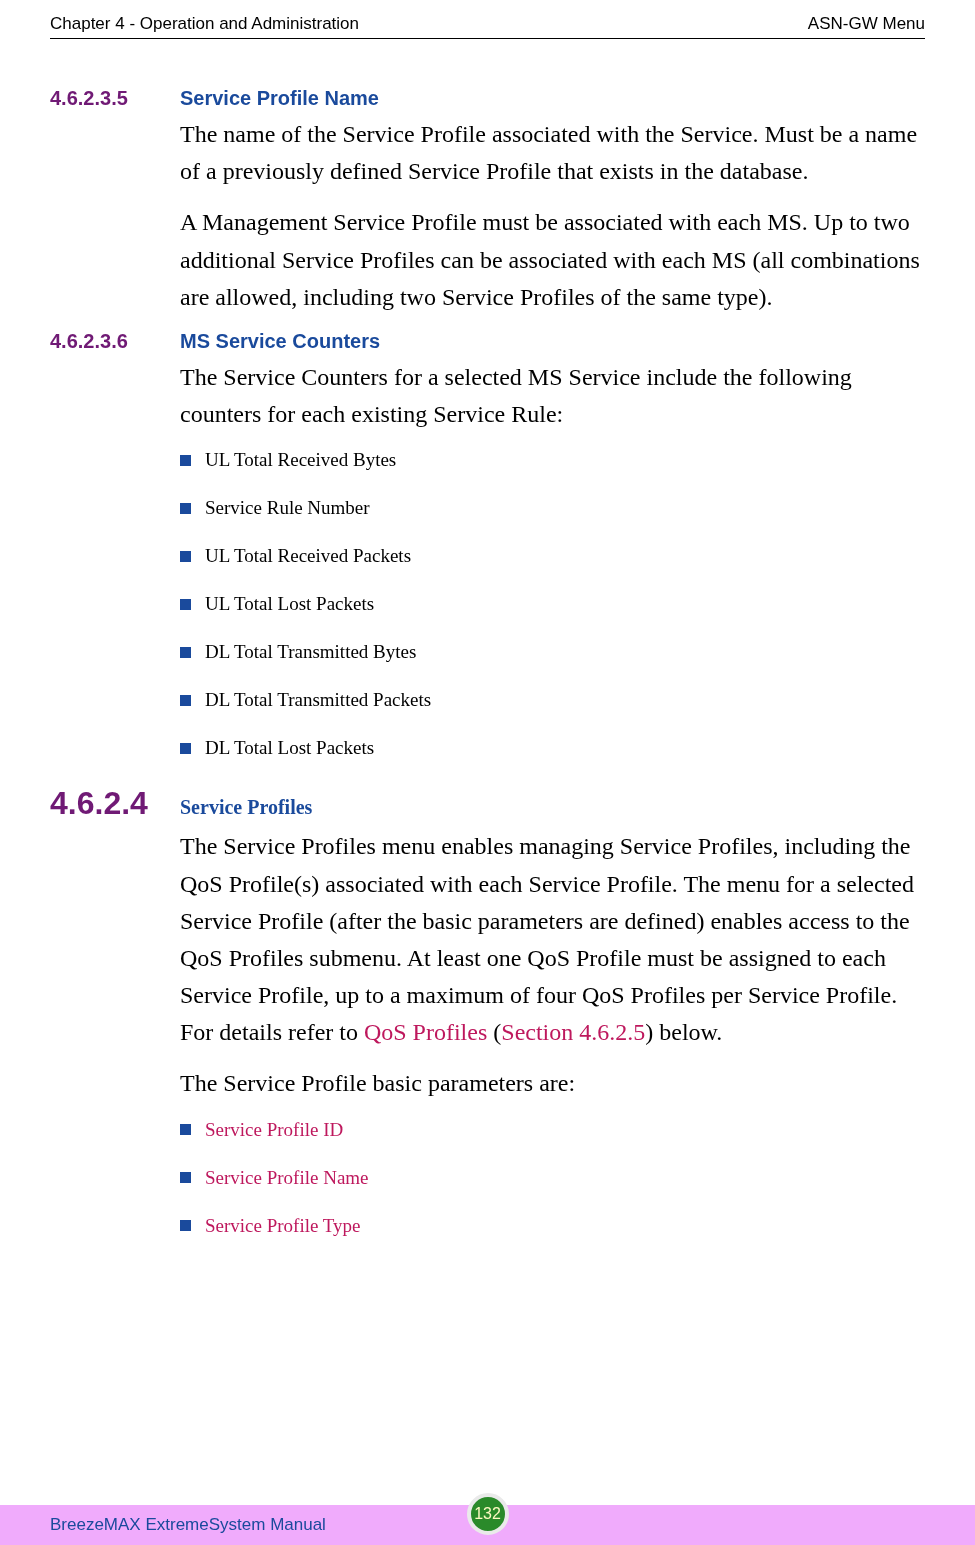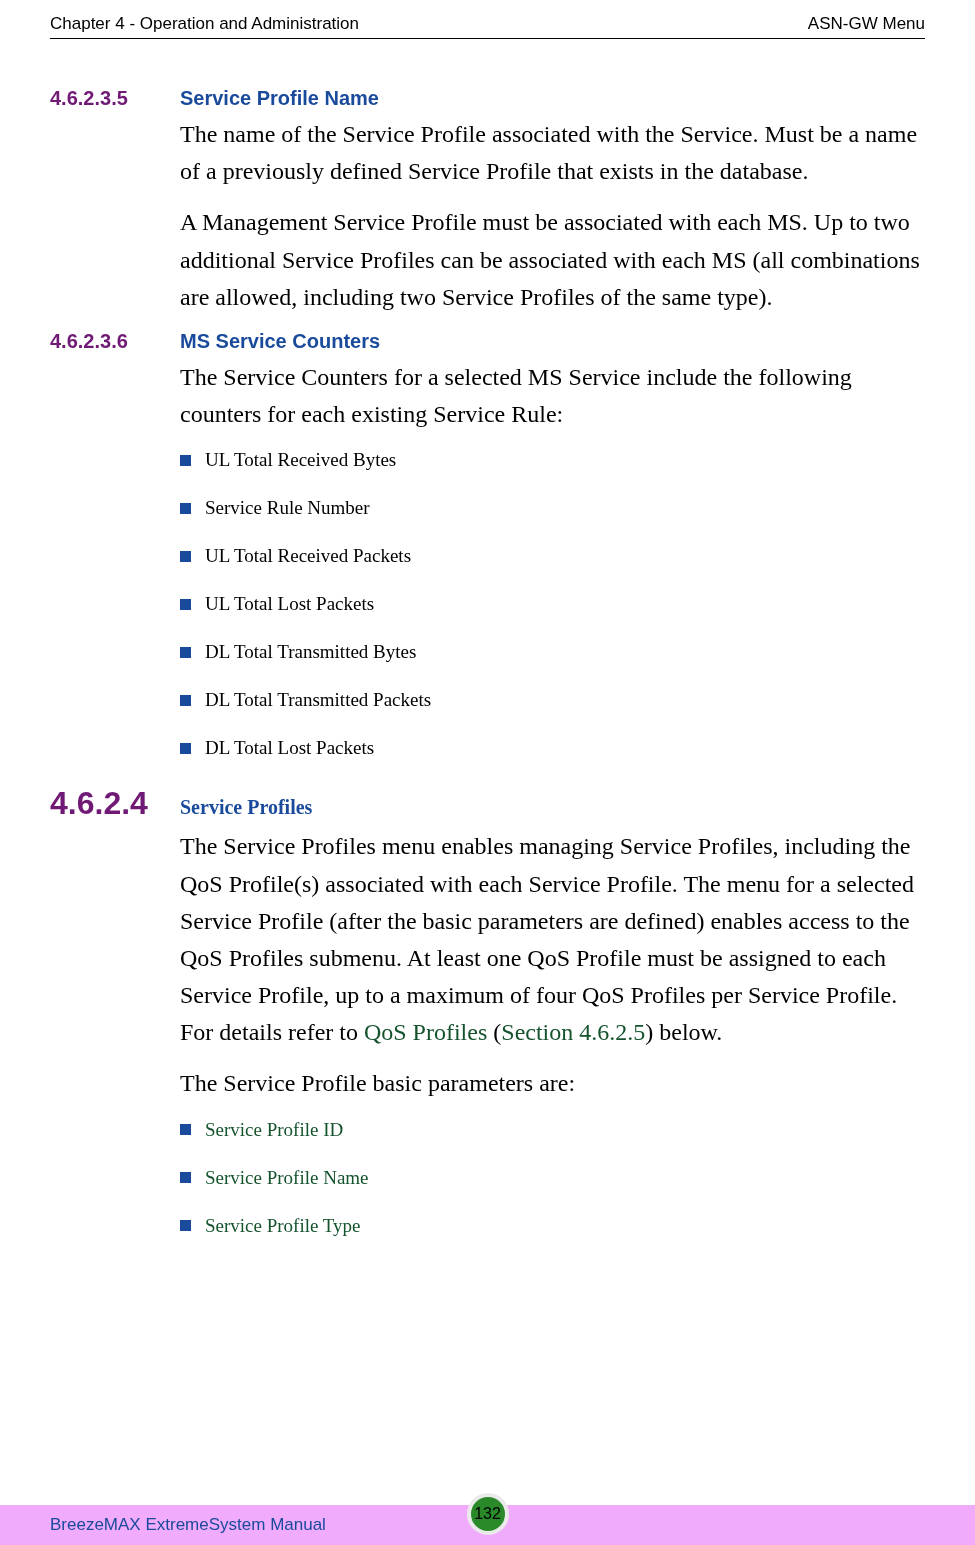--- a/index.html
+++ b/index.html
@@ -78,21 +78,21 @@
     margin-bottom: 26px;
   }
   .bullet-sq {
     width: 11px;
     height: 11px;
     background: #1a4a9c;
     margin-right: 14px;
     flex-shrink: 0;
   }
   .link-text {
-    color: #14532d;
+    color: #be185d;
   }
   .footer {
     position: absolute;
     left: 0;
     right: 0;
     bottom: 0;
     height: 40px;
     background: #f0abfc;
     display: flex;
     align-items: center;
@@ -104,21 +104,21 @@
     box-sizing: border-box;
   }
   .page-badge {
     position: absolute;
     left: 50%;
     transform: translateX(-50%);
     width: 42px;
     height: 42px;
     border-radius: 50%;
     background: #2a8a2a;
-    color: #000000;
+    color: #fef9c3;
     display: flex;
     align-items: center;
     justify-content: center;
     font-family: Arial, Helvetica, sans-serif;
     font-size: 16px;
     bottom: 10px;
     border: 4px solid #eaeaea;
     box-sizing: border-box;
   }
 </style>

